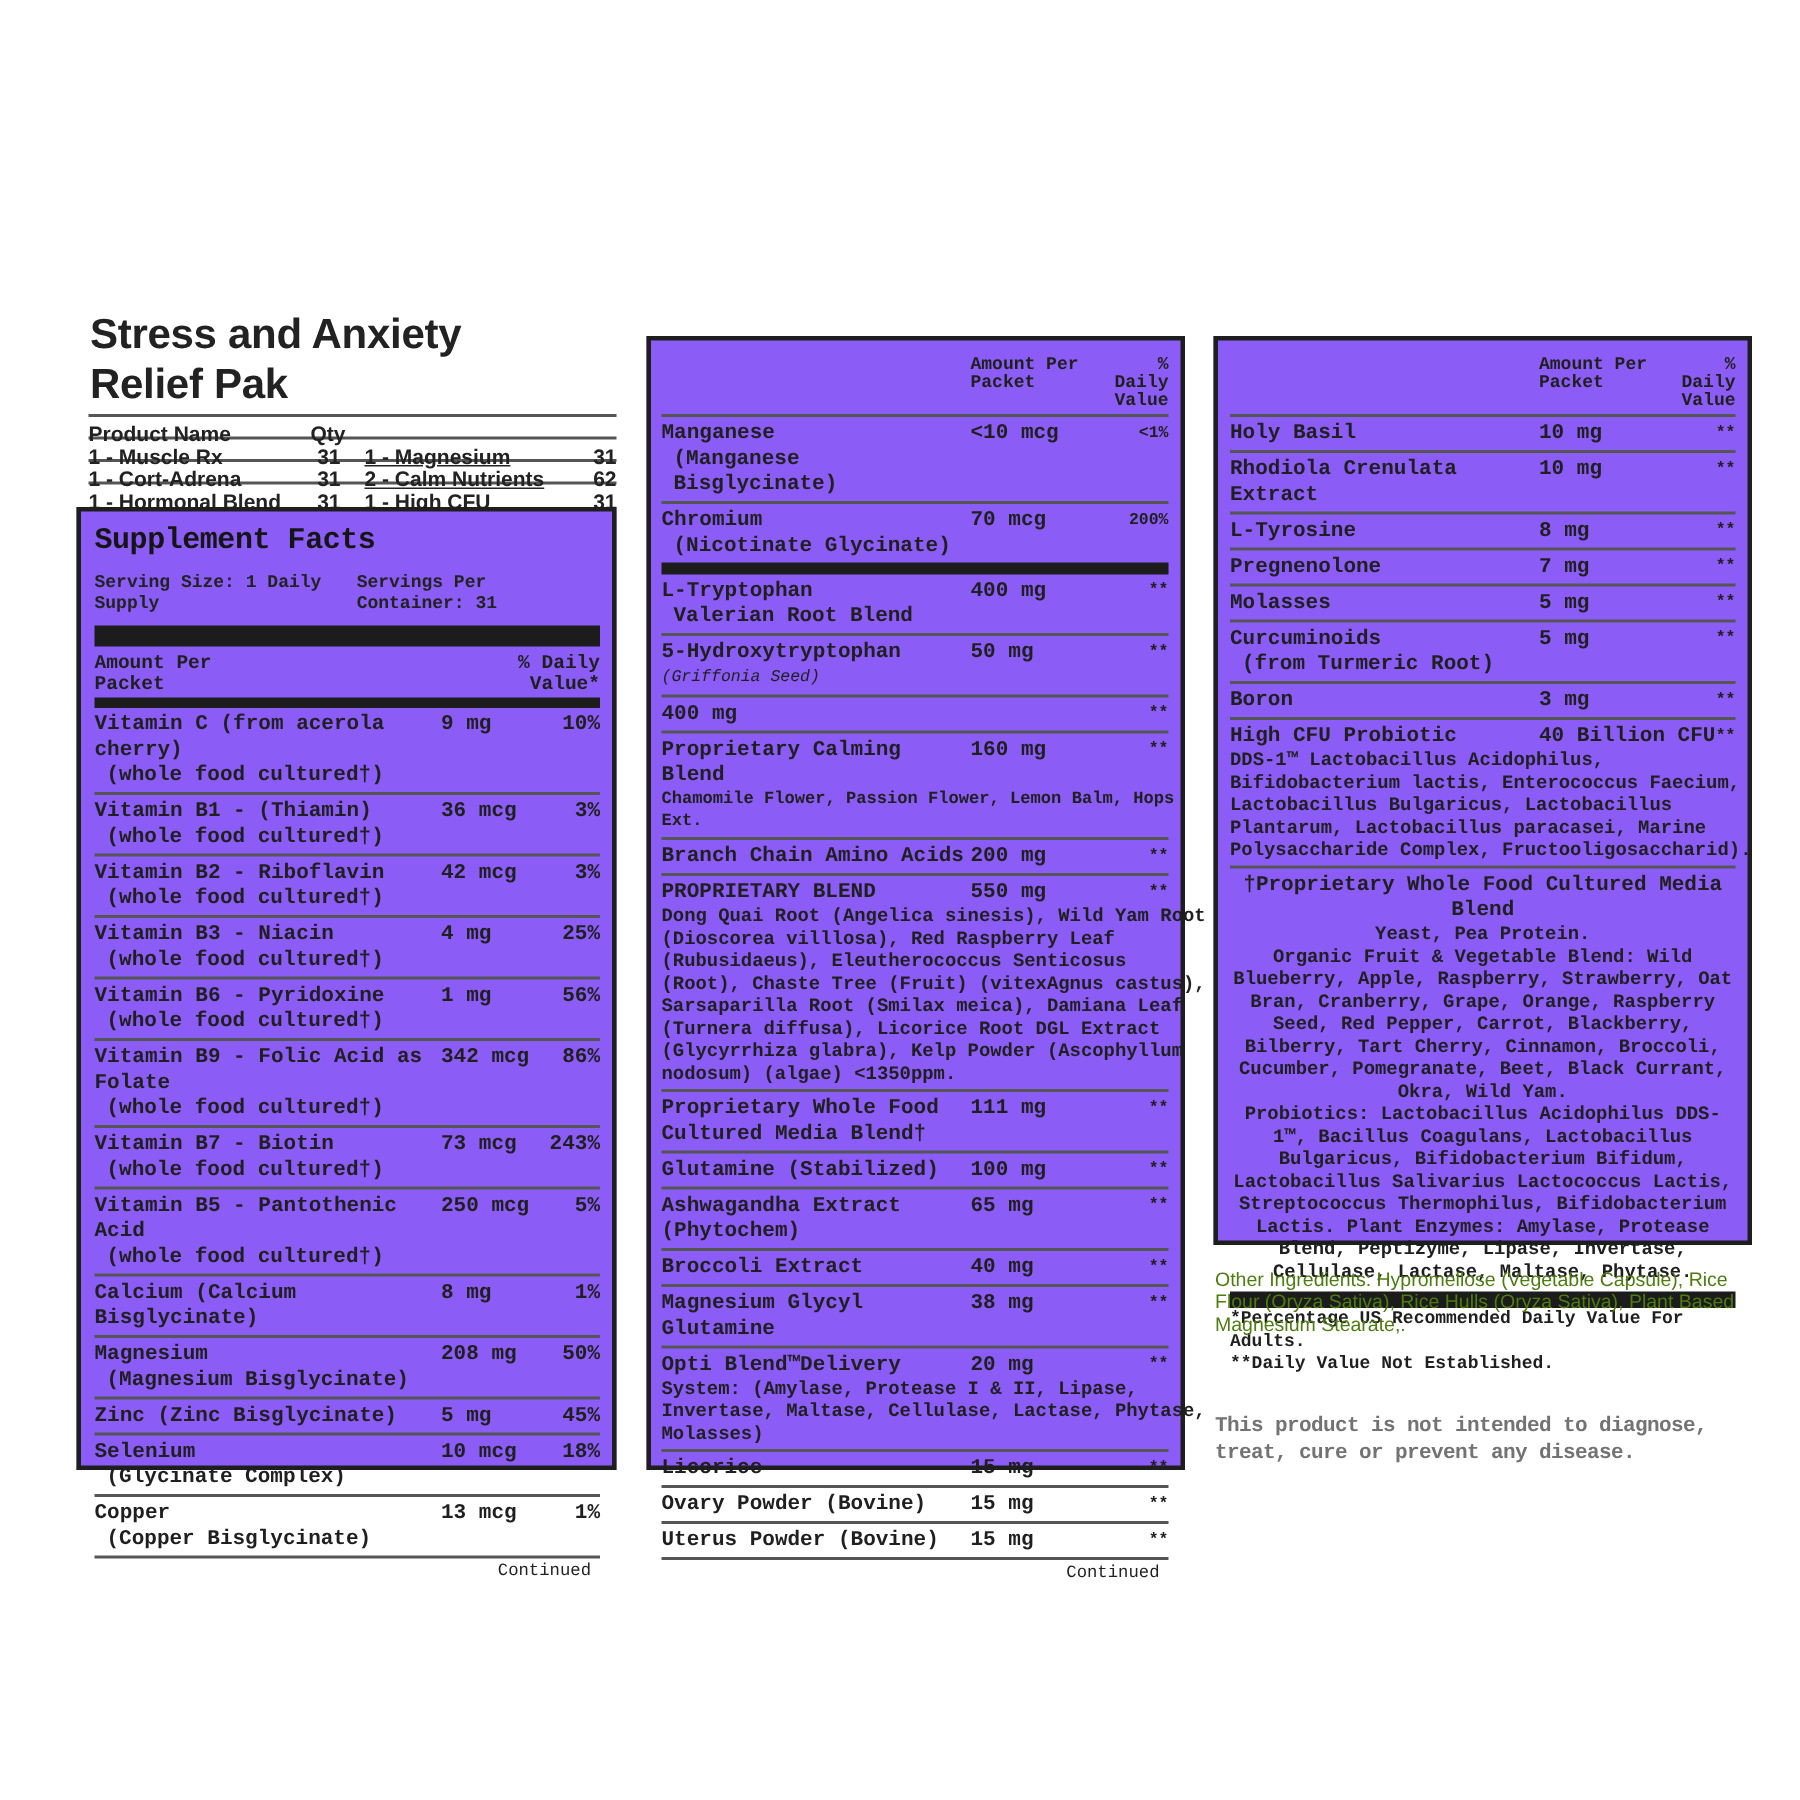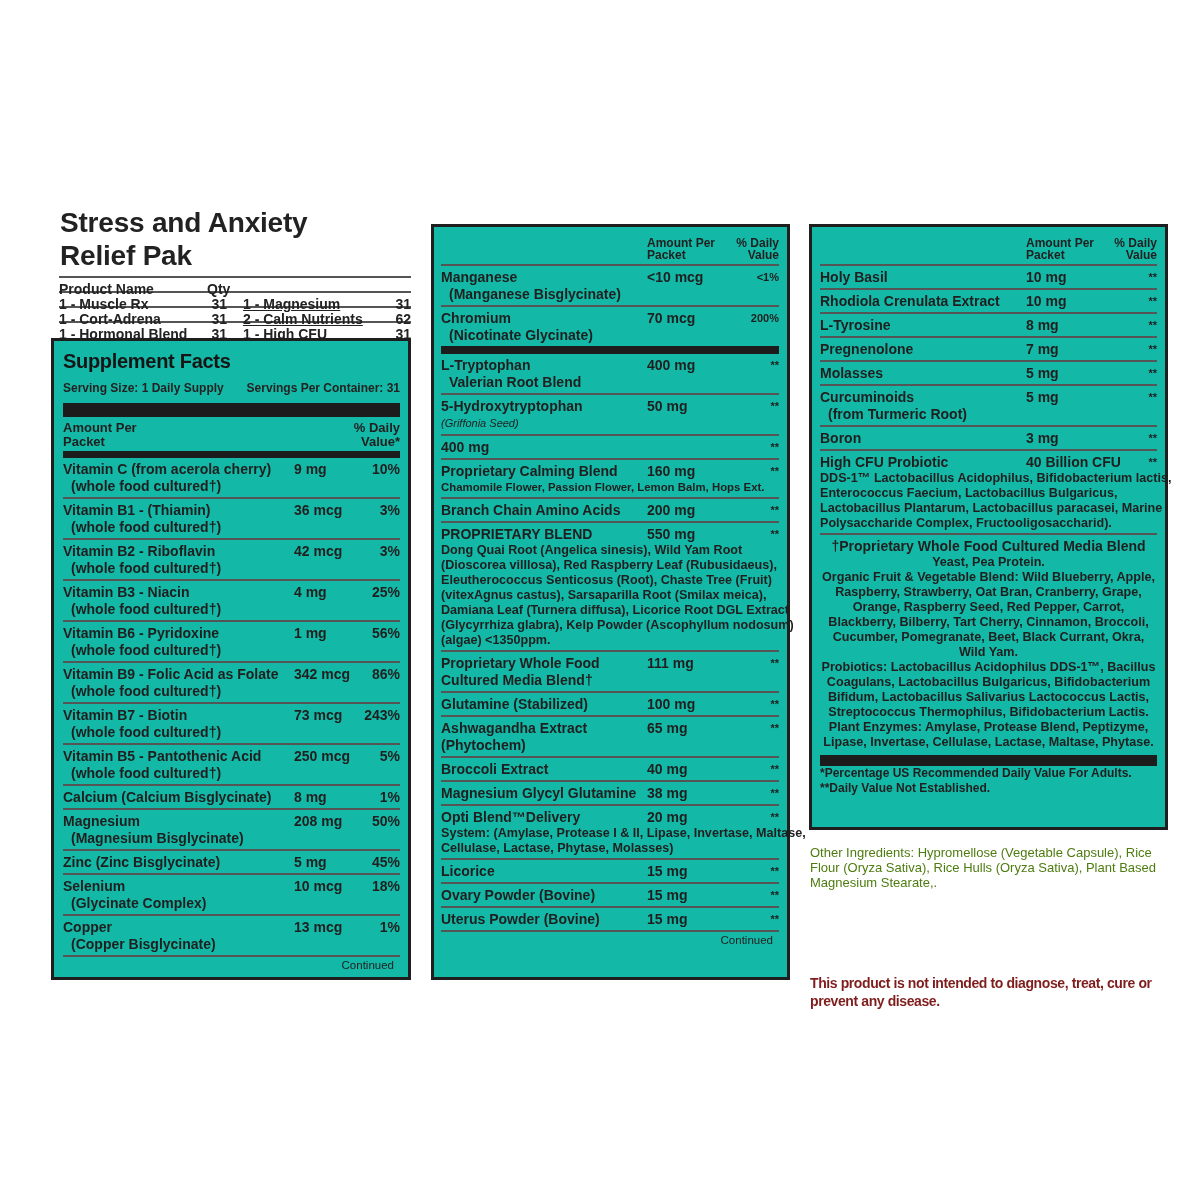--- a/index.html
+++ b/index.html
@@ -7,21 +7,21 @@
   body { position: relative; font-family: "Liberation Sans", sans-serif; color: #1f1f1f; }
 
   .title { position: absolute; left: 60px; top: 206px; font-size: 28px; font-weight: 700; line-height: 33px; color: #222; letter-spacing: -0.2px; }
   .products { position: absolute; left: 59px; top: 276px; width: 352px; font-size: 11.5px; font-weight: 700; line-height: 15px; color: #222; }
   .products .row { display: flex; height: 15px; }
   .products .c1 { width: 148px; }
   .products .c2 { width: 20px; text-align: right; }
   .products .c3 { width: 140px; padding-left: 16px; text-decoration: underline; }
   .products .c4 { width: 44px; text-align: right; }
 
-  .panel { position: absolute; border: 3px solid #1e1e1e; background: #14b8a6; }
+  .panel { position: absolute; border: 3px solid #1e1e1e; background: #8b5cf6; font-family: Liberation Mono, monospace; }
   #panel1 { left: 51px; top: 338px; width: 360px; height: 642px; padding: 0 8px 0 9px; }
   #panel2 { left: 431px; top: 224px; width: 359px; height: 756px; padding: 0 8px 0 7px; }
   #panel3 { left: 809px; top: 224px; width: 359px; height: 606px; padding: 0 8px 0 8px; }
 
   .sf-title { font-size: 20px; font-weight: 900; line-height: 36px; margin-top: 2px; letter-spacing: -0.3px; color: #151515; }
   .serving { display: flex; justify-content: space-between; font-size: 12px; font-weight: 700; margin-top: 2px; color: #222; }
   .bar-thick { background: #1c1c1c; height: 14px; margin-top: 8px; }
   .bar-med { background: #1c1c1c; height: 7px; }
   .bar-mid { background: #1c1c1c; height: 8px; }
   .hdr { display: flex; justify-content: space-between; font-size: 13px; font-weight: 700; line-height: 14px; padding: 4px 0 2px; }
@@ -44,21 +44,21 @@
   .cont { text-align: right; font-size: 11.5px; padding: 2px 6px 0 0; border-top: 2px solid #555; color: #222; }
 
   .hdr3 { display: flex; font-size: 12px; font-weight: 700; line-height: 12px; padding: 10px 0 3px; }
   .hdr3 .sp { width: 206px; }
   .hdr3 .amt { width: 86px; }
   .hdr3 .dv { flex: 1; text-align: right; }
 
   .foot { font-size: 12px; font-weight: 700; line-height: 15px; }
 
   .other { position: absolute; left: 810px; top: 845px; width: 360px; font-size: 13px; line-height: 15px; color: #4d7c0f; }
-  .disclaimer { position: absolute; left: 810px; top: 974px; width: 360px; font-size: 14px; font-weight: 700; line-height: 18px; font-family: Liberation Sans, sans-serif; color: #7f1d1d; letter-spacing: -0.4px; }
+  .disclaimer { position: absolute; left: 810px; top: 942px; width: 360px; font-size: 14px; font-weight: 700; line-height: 18px; font-family: Liberation Mono, monospace; color: #737373; letter-spacing: -0.4px; }
 </style>
 </head>
 <body>
 
 <div class="title">
   <div>Stress and Anxiety</div>
   <div>Relief Pak</div>
 </div>
 
 <div class="products">

